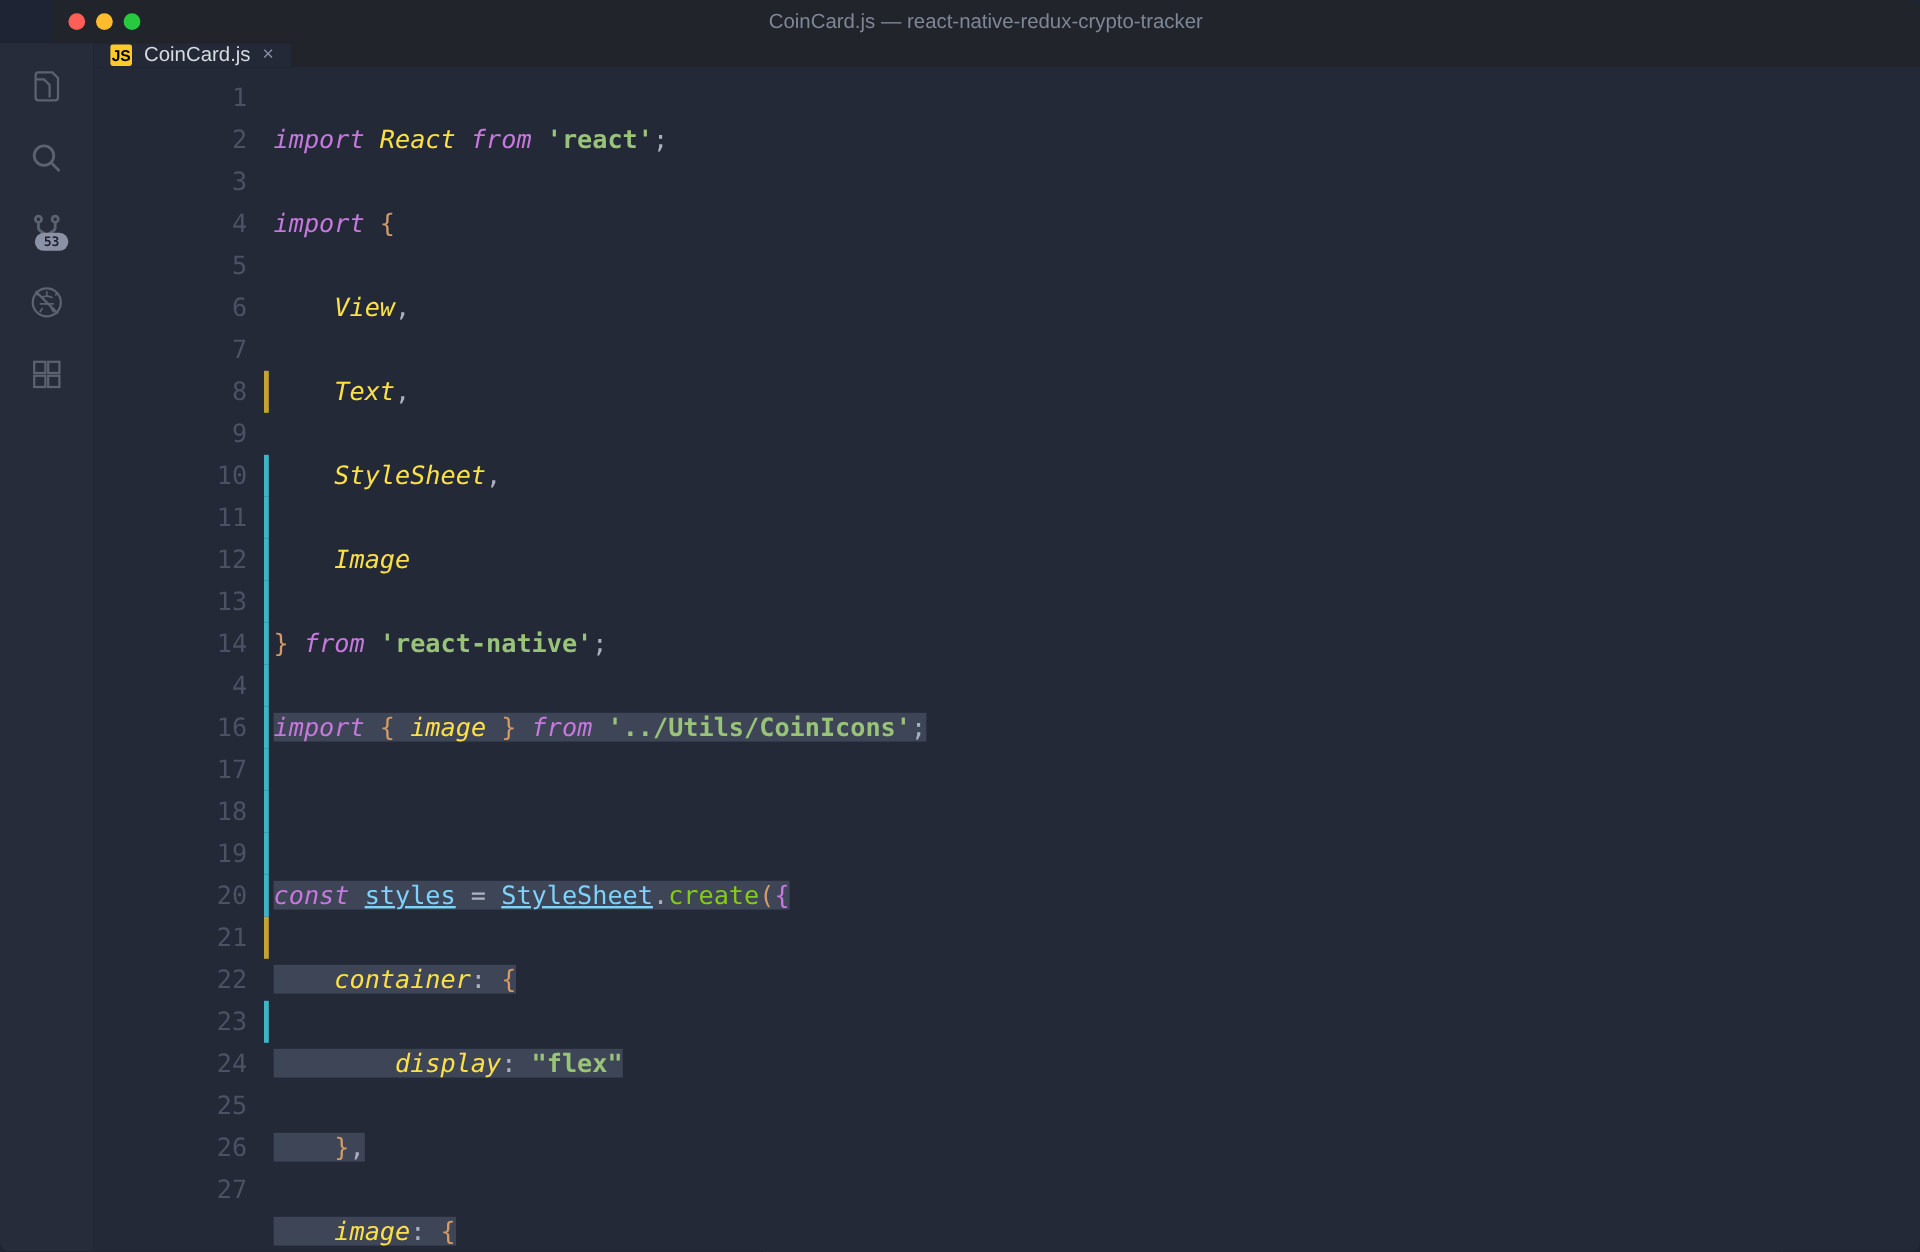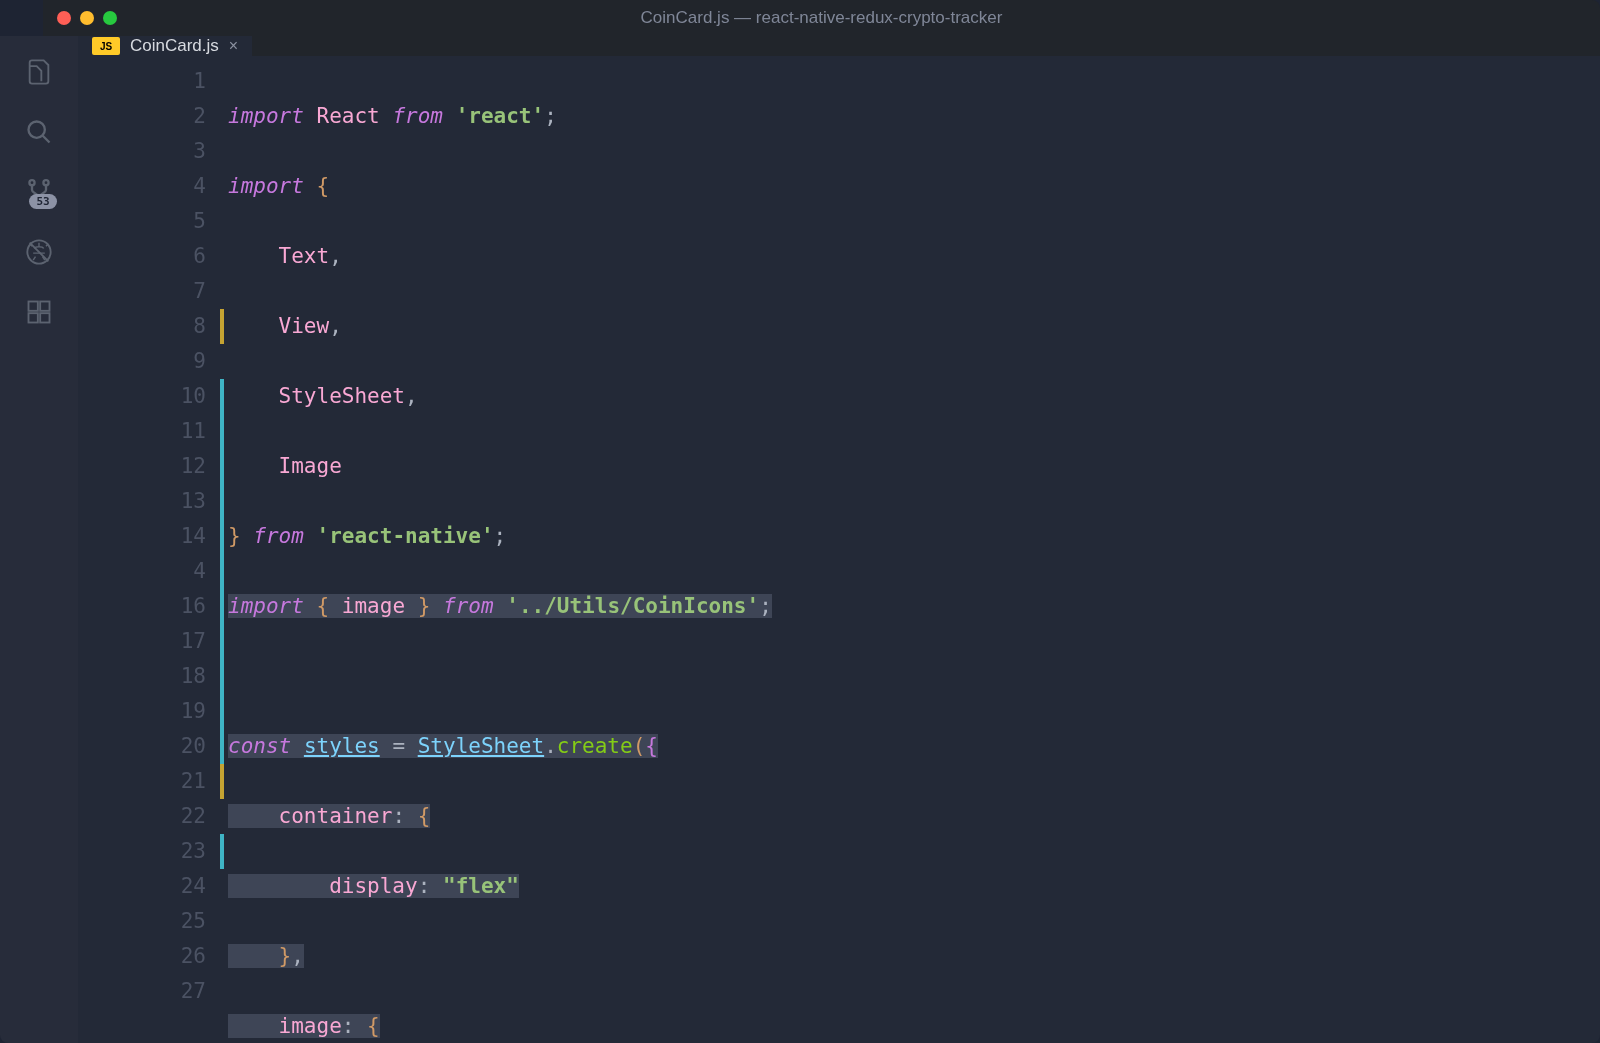--- a/index.html
+++ b/index.html
@@ -92,25 +92,25 @@
   align-items: center;
   padding: 0 14px;
   gap: 10px;
   background: #232937;
   color: #d7dae0;
   font-size: 17px;
   font-family: -apple-system, BlinkMacSystemFont, sans-serif;
   cursor: pointer;
 }
 .tab-icon {
-  width: 28px;
+  width: 18px;
   height: 18px;
   background: #ffca28;
   color: #000;
-  font-size: 10px;
+  font-size: 13px;
   font-weight: bold;
   display: flex;
   align-items: center;
   justify-content: center;
   border-radius: 2px;
 }
 .tab-close {
   color: #8b91a0;
   font-size: 16px;
   cursor: pointer;
@@ -139,21 +139,21 @@
 }
 .diff-yellow { background: #c5a332; }
 .diff-teal { background: #3fb4c5; }
 .code {
   flex: 1;
   white-space: pre;
 }
 .code-line { height: 35px; }
 .c-keyword { color: #c678dd; font-style: italic; }
 .c-import { color: #c678dd; font-style: italic; }
-.c-ident { color: #f9a8d4; }
+.c-ident { color: #fde047; font-style: italic; }
 .c-const { color: #7dd3fc; text-decoration: underline; }
 .c-func { color: #84cc16; }
 .c-string { color: #98c379; font-weight: bold; }
 .c-punct { color: #abb2bf; }
 .c-brace { color: #d19a66; }
 .c-brace2 { color: #c678dd; }
 .sel { background: #3e4556; }
 </style>
 </head>
 <body>
@@ -259,22 +259,22 @@
         <div class="line-num">24</div>
         <div class="line-num">25</div>
         <div class="line-num">26</div>
         <div class="line-num">27</div>
         <div class="line-num"></div>
       </div>
 
       <div class="code">
 <div class="code-line"><span class="c-import">import</span> <span class="c-ident">React</span> <span class="c-import">from</span> <span class="c-string">'react'</span><span class="c-punct">;</span></div>
 <div class="code-line"><span class="c-import">import</span> <span class="c-brace">{</span></div>
+<div class="code-line">    <span class="c-ident">View</span><span class="c-punct">,</span></div>
 <div class="code-line">    <span class="c-ident">Text</span><span class="c-punct">,</span></div>
-<div class="code-line">    <span class="c-ident">View</span><span class="c-punct">,</span></div>
 <div class="code-line">    <span class="c-ident">StyleSheet</span><span class="c-punct">,</span></div>
 <div class="code-line">    <span class="c-ident">Image</span></div>
 <div class="code-line"><span class="c-brace">}</span> <span class="c-import">from</span> <span class="c-string">'react-native'</span><span class="c-punct">;</span></div>
 <div class="code-line"><span class="sel"><span class="c-import">import</span> <span class="c-brace">{</span> <span class="c-ident">image</span> <span class="c-brace">}</span> <span class="c-import">from</span> <span class="c-string">'../Utils/CoinIcons'</span><span class="c-punct">;</span></span></div>
 <div class="code-line"></div>
 <div class="code-line"><span class="sel"><span class="c-keyword">const</span> <span class="c-const">styles</span> <span class="c-punct">=</span> <span class="c-const">StyleSheet</span><span class="c-punct">.</span><span class="c-func">create</span><span class="c-brace">(</span><span class="c-brace2">{</span></span></div>
 <div class="code-line"><span class="sel">    <span class="c-ident">container</span><span class="c-punct">:</span> <span class="c-brace">{</span></span></div>
 <div class="code-line"><span class="sel">        <span class="c-ident">display</span><span class="c-punct">:</span> <span class="c-string">"flex"</span></span></div>
 <div class="code-line"><span class="sel">    <span class="c-brace">}</span><span class="c-punct">,</span></span></div>
 <div class="code-line"><span class="sel">    <span class="c-ident">image</span><span class="c-punct">:</span> <span class="c-brace">{</span></span></div>

